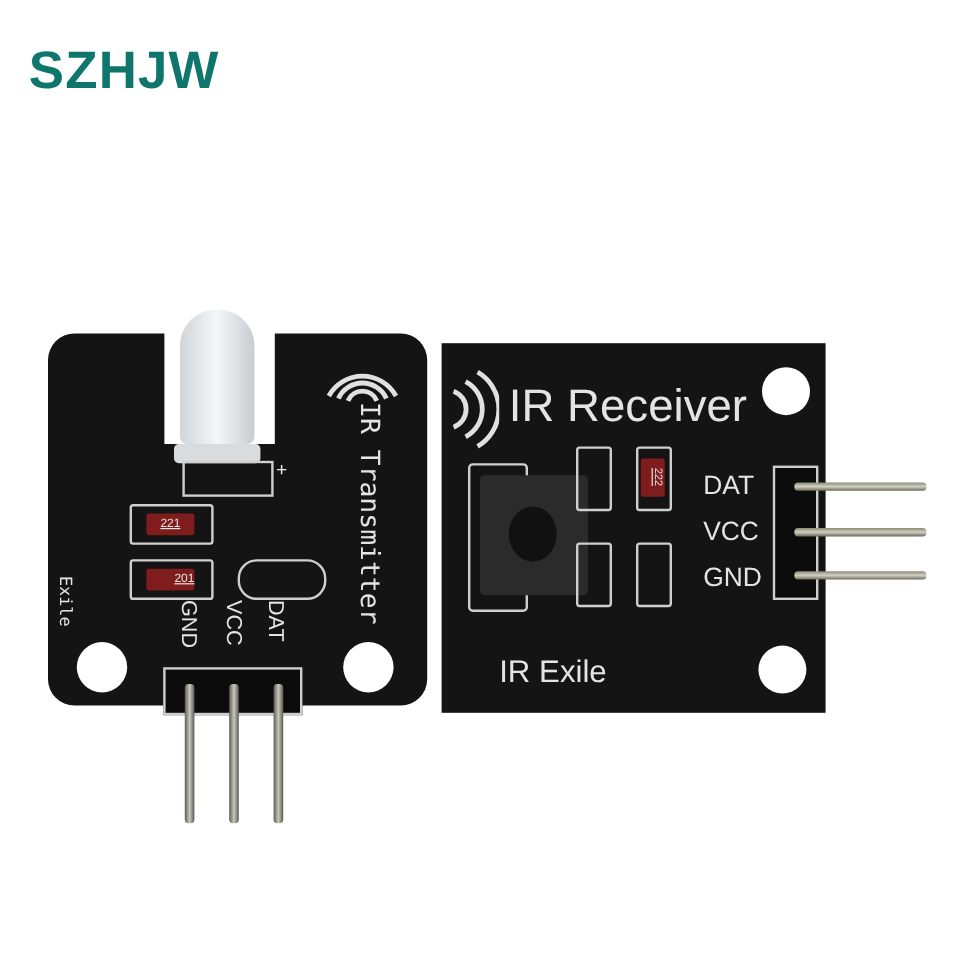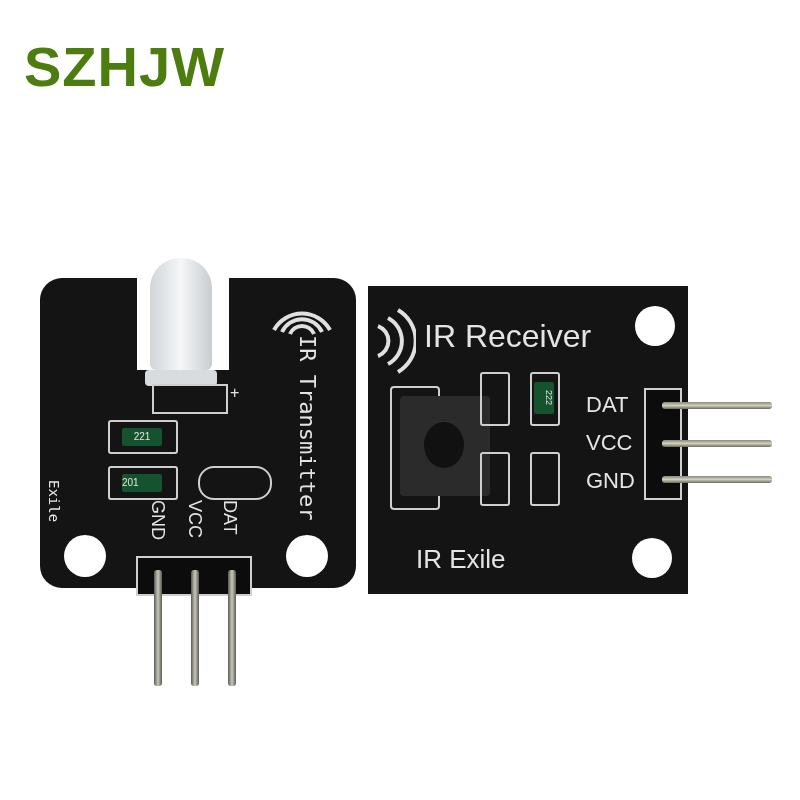--- a/index.html
+++ b/index.html
@@ -1,25 +1,25 @@
 <!DOCTYPE html>
 <html><head>
 <meta charset="utf-8">
 <style>
   html,body{margin:0;padding:0;}
   body{width:800px;height:800px;background:#ffffff;position:relative;overflow:hidden;font-family:"Liberation Sans",sans-serif;}
-  .brand{position:absolute;left:24px;top:34px;font-size:56px;font-weight:bold;color:#4d7c0f;letter-spacing:1px;}
+  .brand{position:absolute;left:24px;top:34px;font-size:44px;font-weight:bold;color:#0f766e;letter-spacing:1px;}
   .pcb{position:absolute;background:#141414;}
   .silk{color:#e4e4e4;font-family:"Liberation Sans",sans-serif;}
   .hole{position:absolute;background:#fff;border-radius:50%;}
   .pin-h{position:absolute;height:7px;background:linear-gradient(#8a8a7a,#d0cfc0,#6a6a5a);border-radius:3px;}
   .pin-v{position:absolute;width:8px;background:linear-gradient(90deg,#5a5a52,#c8c8bc,#5a5a52);border-radius:3px;}
   .header{position:absolute;background:#0c0c0c;border:2px solid #cfcfcf;}
   .smd{position:absolute;border:2px solid #cfcfcf;border-radius:3px;}
-  .comp{position:absolute;background:#14532d;border-radius:2px;}
+  .comp{position:absolute;background:#7f1d1d;border-radius:2px;text-decoration:underline;}
 </style>
 </head>
 <body>
 
 <div class="brand">SZHJW</div>
 
 <div>
 
   <div class="pcb" style="left:40px;top:278px;width:316px;height:310px;border-radius:22px;"></div>
   <div style="position:absolute;left:137px;top:270px;width:92px;height:100px;background:#fff;"></div>
@@ -34,21 +34,21 @@
     <path d="M14 36 A22 22 0 0 1 54 36" stroke="#e0e0e0" stroke-width="4" fill="none"></path>
     <path d="M22 38 A13 13 0 0 1 46 38" stroke="#e0e0e0" stroke-width="4" fill="none"></path>
   </svg>
   <div class="silk" style="position:absolute;left:268px;top:420px;font-size:22px;font-family:'DejaVu Sans Mono',monospace;transform:rotate(90deg);transform-origin:left top;left:320px;top:335px;white-space:nowrap;">IR Transmitter</div>
   <div class="silk" style="position:absolute;font-size:14px;font-family:'DejaVu Sans Mono',monospace;transform:rotate(90deg);transform-origin:left top;left:62px;top:480px;white-space:nowrap;">Exile</div>
 
   <div class="smd" style="left:108px;top:420px;width:66px;height:30px;">
     <div class="comp silk" style="left:12px;top:6px;width:40px;height:18px;font-size:10px;text-align:center;line-height:18px;">221</div>
   </div>
   <div class="smd" style="left:108px;top:466px;width:66px;height:30px;">
-    <div class="comp silk" style="left:12px;top:6px;width:40px;height:18px;font-size:10px;text-align:left;line-height:18px;">201</div>
+    <div class="comp silk" style="left:12px;top:6px;width:40px;height:18px;font-size:10px;text-align:right;line-height:18px;">201</div>
   </div>
   <div style="position:absolute;left:198px;top:466px;width:70px;height:30px;border:2px solid #cfcfcf;border-radius:16px;"></div>
 
   <div class="silk" style="position:absolute;font-size:18px;transform:rotate(90deg);transform-origin:left top;left:168px;top:500px;">GND</div>
   <div class="silk" style="position:absolute;font-size:18px;transform:rotate(90deg);transform-origin:left top;left:205px;top:500px;">VCC</div>
   <div class="silk" style="position:absolute;font-size:18px;transform:rotate(90deg);transform-origin:left top;left:240px;top:500px;">DAT</div>
   <div class="hole" style="left:64px;top:535px;width:42px;height:42px;"></div>
   <div class="hole" style="left:286px;top:535px;width:42px;height:42px;"></div>
   <div class="header" style="left:136px;top:556px;width:112px;height:36px;"></div>
   <div class="pin-v" style="left:154px;top:570px;height:116px;"></div>
@@ -56,21 +56,21 @@
   <div class="pin-v" style="left:228px;top:570px;height:116px;"></div>
 </div>
 
 <div>
   <div class="pcb" style="left:368px;top:286px;width:320px;height:308px;"></div>
   <svg style="position:absolute;left:372px;top:308px;" width="44" height="66" viewBox="0 0 44 66">
     <path d="M6 18 A16 16 0 0 1 6 48" stroke="#e0e0e0" stroke-width="4" fill="none"></path>
     <path d="M16 10 A26 26 0 0 1 16 56" stroke="#e0e0e0" stroke-width="4" fill="none"></path>
     <path d="M26 2 A36 36 0 0 1 26 64" stroke="#e0e0e0" stroke-width="4" fill="none"></path>
   </svg>
-  <div class="silk" style="position:absolute;left:424px;top:318px;font-size:32px;">IR Receiver</div>
+  <div class="silk" style="position:absolute;left:424px;top:318px;font-size:38px;">IR Receiver</div>
   <div class="hole" style="left:635px;top:306px;width:40px;height:40px;"></div>
   <div class="hole" style="left:632px;top:538px;width:40px;height:40px;"></div>
   <div style="position:absolute;left:390px;top:386px;width:46px;height:120px;border:2px solid #cfcfcf;border-radius:4px;"></div>
   <div style="position:absolute;left:400px;top:396px;width:90px;height:100px;background:#2b2b2b;border-radius:4px;"></div>
   <div style="position:absolute;left:424px;top:422px;width:40px;height:46px;background:#111;border-radius:50%;"></div>
   <div class="smd" style="left:480px;top:372px;width:26px;height:50px;"></div>
   <div class="smd" style="left:530px;top:372px;width:26px;height:50px;">
     <div class="comp silk" style="left:2px;top:8px;width:20px;height:32px;font-size:9px;writing-mode:vertical-rl;text-align:center;">222</div>
   </div>
   <div class="smd" style="left:480px;top:452px;width:26px;height:50px;"></div>

